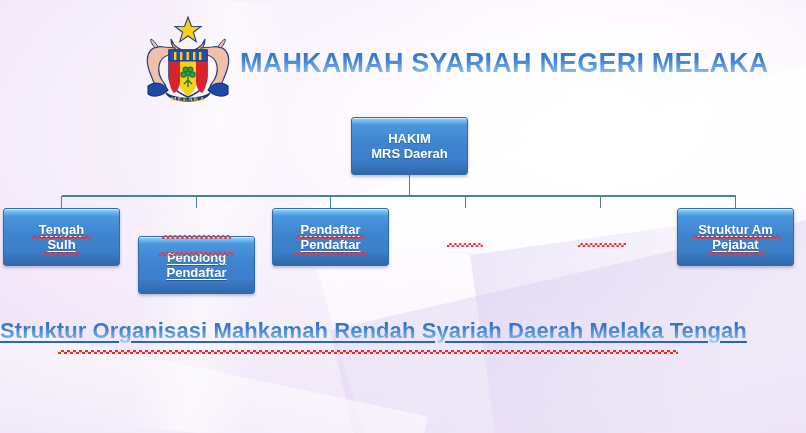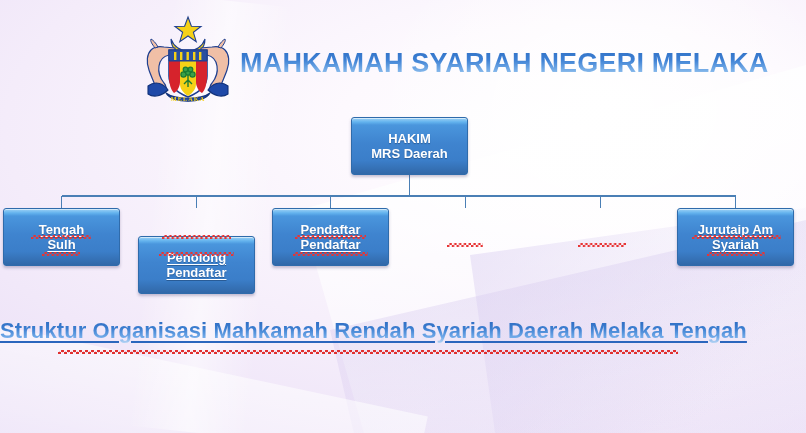--- a/index.html
+++ b/index.html
@@ -313,22 +313,22 @@
     <div class="node-text">
       <div>Pendaftar</div>
       <div>Pendaftar</div>
     </div>
   </div>
 
 
 
   <div class="node node-child c5">
     <div class="node-text">
-      <div>Jurutaip Am</div>
-      <div>Syariah</div>
+      <div>Struktur Am</div>
+      <div>Pejabat</div>
     </div>
   </div>
 
   <div class="squiggle" style="left:31px;  top:235px; width:60px;"></div>
   <div class="squiggle" style="left:42px;  top:252px; width:38px;"></div>
   <div class="squiggle" style="left:162px; top:235px; width:69px;"></div>
   <div class="squiggle" style="left:159px; top:252px; width:75px;"></div>
   <div class="squiggle" style="left:295px; top:235px; width:71px;"></div>
   <div class="squiggle" style="left:293px; top:252px; width:75px;"></div>
   <div class="squiggle" style="left:447px; top:243px; width:36px;"></div>

